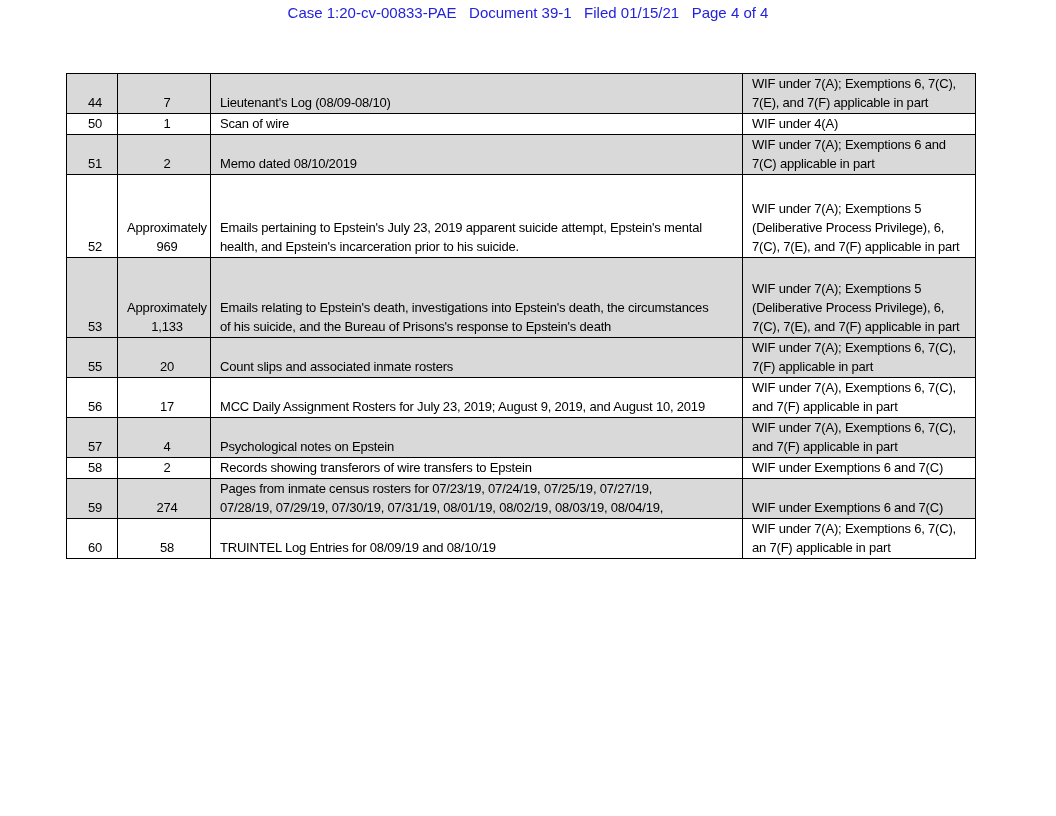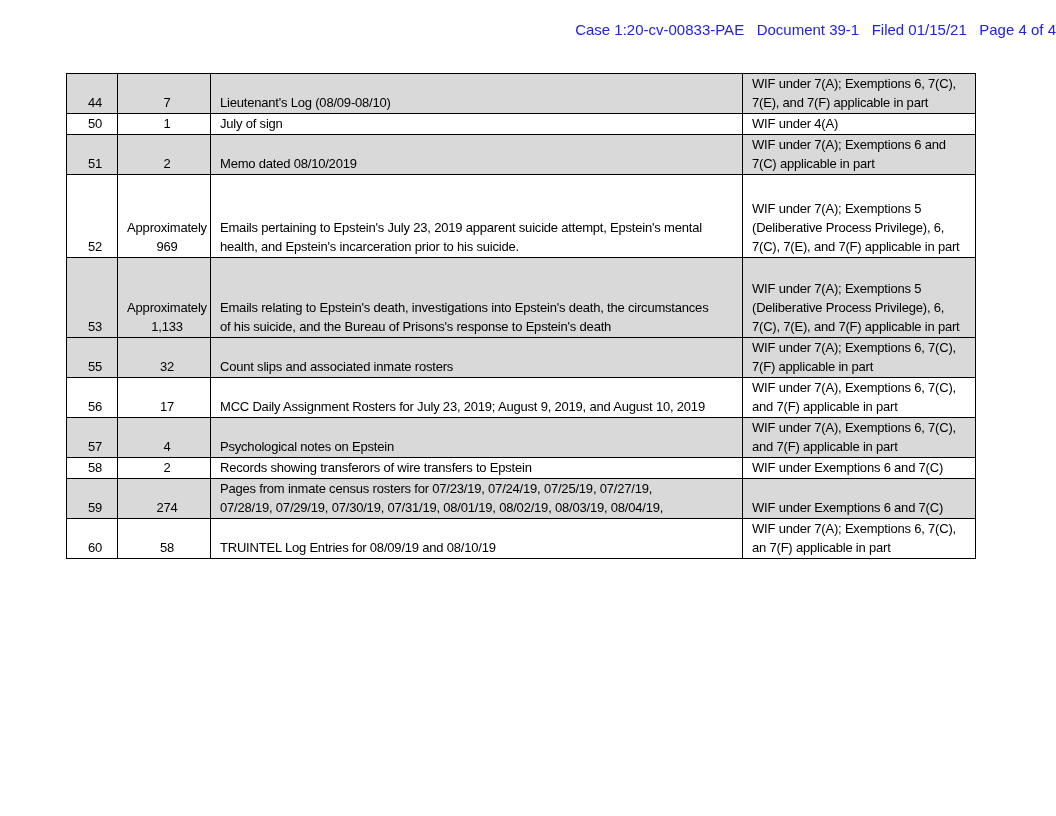--- a/index.html
+++ b/index.html
@@ -10,24 +10,24 @@
   }
   .page {
     position: relative;
     width: 1056px;
     height: 816px;
     background: #ffffff;
     overflow: hidden;
   }
   .stamp {
     position: absolute;
-    top: 21px;
+    top: 4px;
     left: 0;
     width: 100%;
-    text-align: right;
+    text-align: center;
     color: var(--stamp-blue, #2222dd);
     font-size: 15px;
     white-space: pre;
     font-weight: 400;
   }
   table.records {
     position: absolute;
     left: 66px;
     top: 73px;
     width: 909px;
@@ -67,21 +67,21 @@
         <tr class="shaded" style="height: 37px;">
           <td class="num">44</td>
           <td class="num">7</td>
           <td class="txt">Lieutenant's Log (08/09-08/10)</td>
           <td class="txt">WIF under 7(A); Exemptions 6, 7(C),
 7(E), and 7(F) applicable in part</td>
         </tr>
         <tr class="plain" style="height: 19px;">
           <td class="num">50</td>
           <td class="num">1</td>
-          <td class="txt">July of sign</td>
+          <td class="txt">Scan of wire</td>
           <td class="txt">WIF under 4(A)</td>
         </tr>
         <tr class="shaded" style="height: 38px;">
           <td class="num">51</td>
           <td class="num">2</td>
           <td class="txt">Memo dated 08/10/2019</td>
           <td class="txt">WIF under 7(A); Exemptions 6 and
 7(C) applicable in part</td>
         </tr>
         <tr class="plain" style="height: 83px;">
@@ -99,21 +99,21 @@
           <td class="num">Approximately
 1,133</td>
           <td class="txt">Emails relating to Epstein's death, investigations into Epstein's death, the circumstances
 of his suicide, and the Bureau of Prisons's response to Epstein's death</td>
           <td class="txt">WIF under 7(A); Exemptions 5
 (Deliberative Process Privilege), 6,
 7(C), 7(E), and 7(F) applicable in part</td>
         </tr>
         <tr class="shaded" style="height: 38px;">
           <td class="num">55</td>
-          <td class="num">32</td>
+          <td class="num">20</td>
           <td class="txt">Count slips and associated inmate rosters</td>
           <td class="txt">WIF under 7(A); Exemptions 6, 7(C),
 7(F) applicable in part</td>
         </tr>
         <tr class="plain" style="height: 39px;">
           <td class="num">56</td>
           <td class="num">17</td>
           <td class="txt">MCC Daily Assignment Rosters for July 23, 2019; August 9, 2019, and August 10, 2019</td>
           <td class="txt">WIF under 7(A), Exemptions 6, 7(C),
 and 7(F) applicable in part</td>

